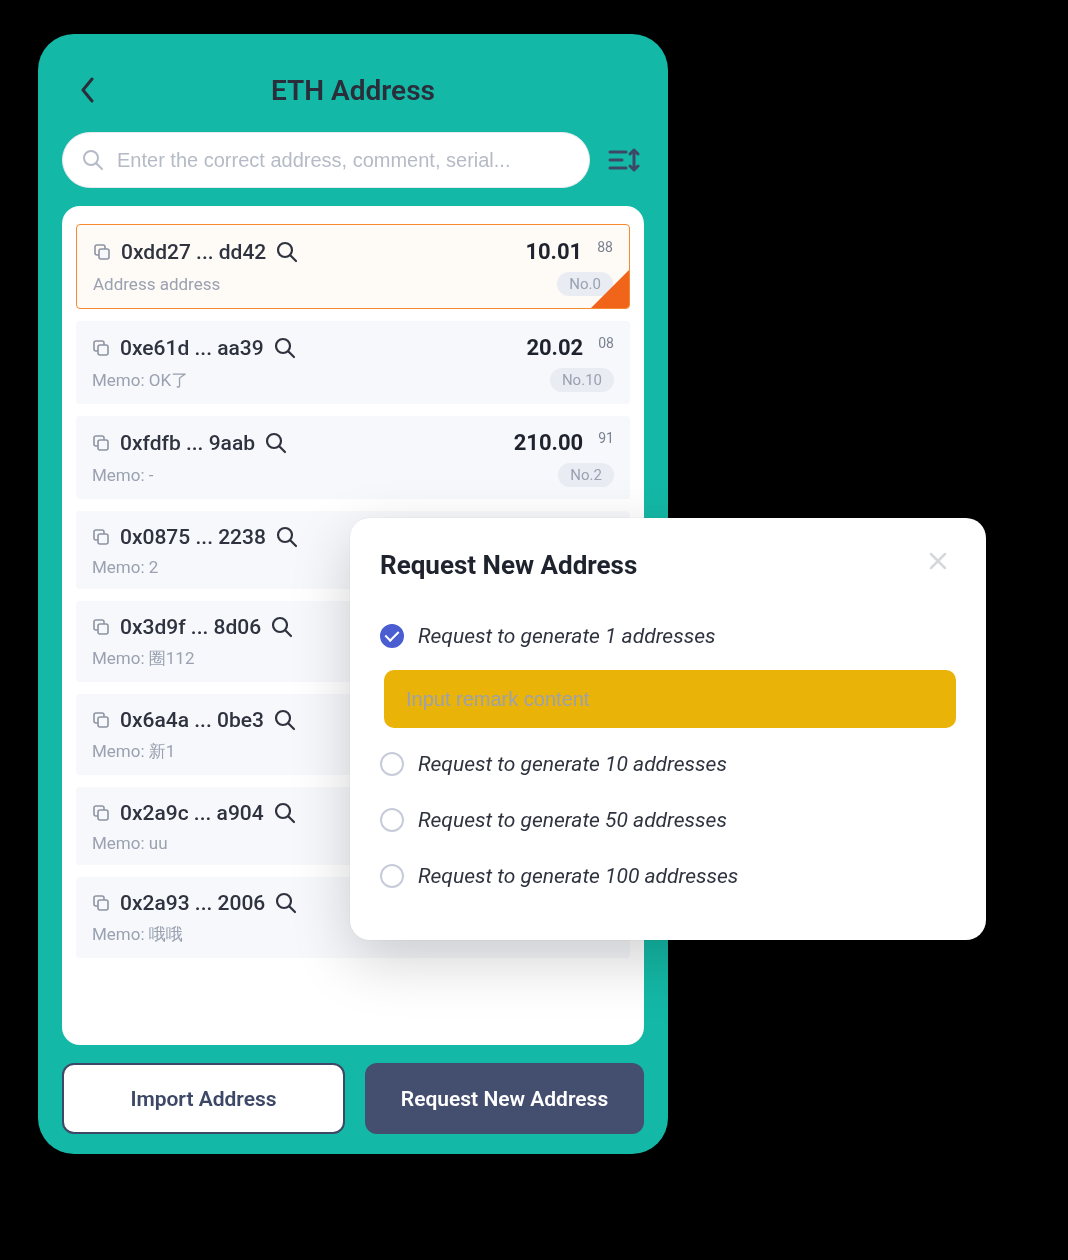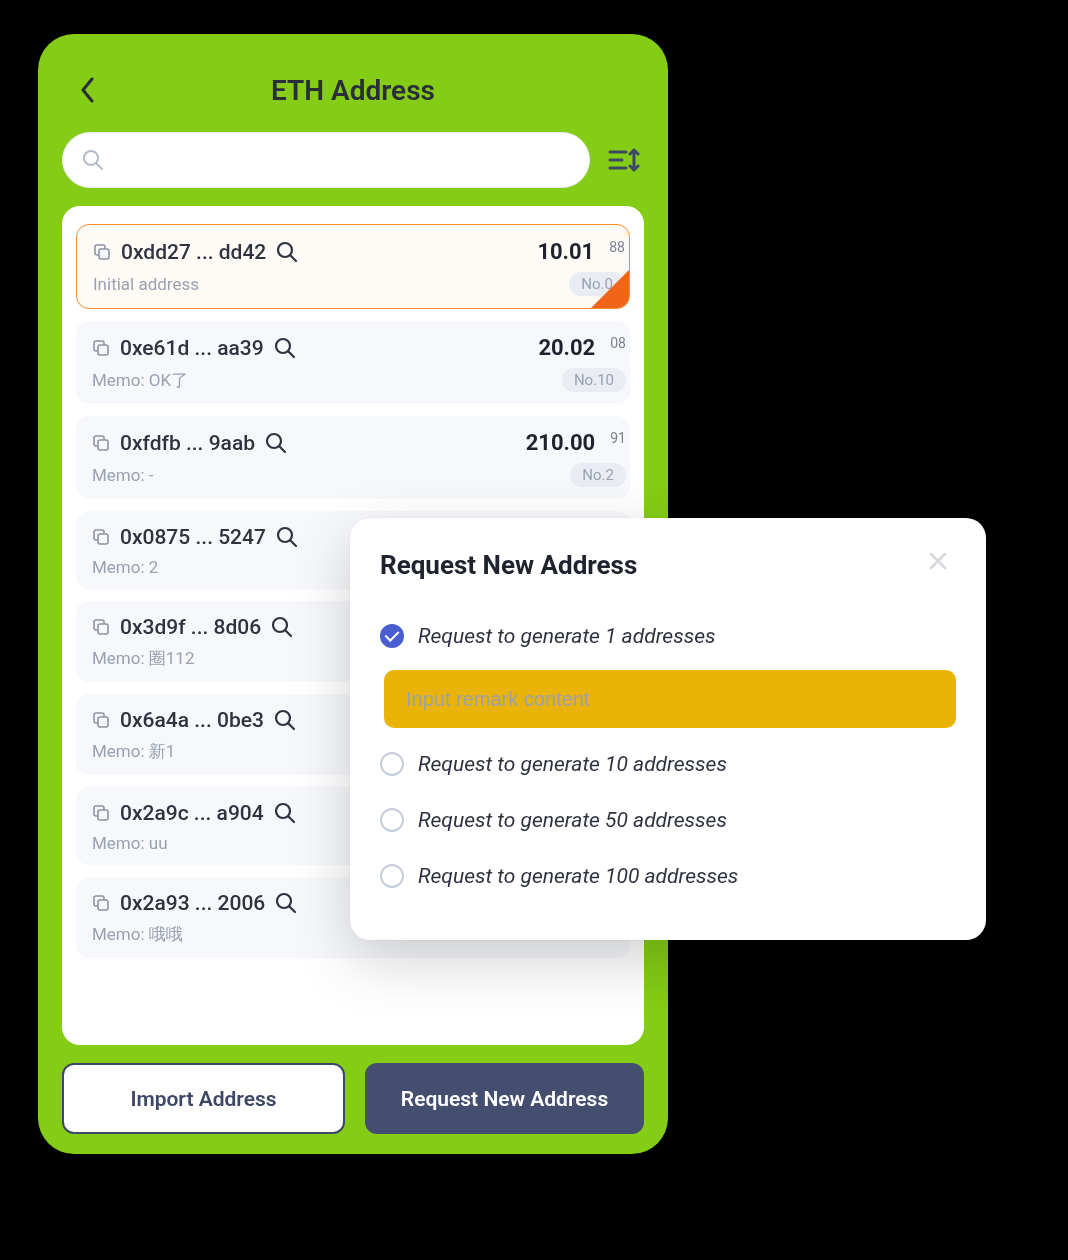--- a/index.html
+++ b/index.html
@@ -10,21 +10,21 @@
     height: 1260px;
     position: relative;
     overflow: hidden;
   }
   .phone-frame {
     position: absolute;
     left: 38px;
     top: 34px;
     width: 630px;
     height: 1120px;
-    background: #84cc16;
+    background: #14b8a6;
     border-radius: 36px;
     box-shadow: 0 0 0 1px rgba(0,0,0,0.04);
     padding: 24px 24px 20px 24px;
     display: flex;
     flex-direction: column;
   }
   .header {
     display: flex;
     align-items: center;
     justify-content: center;
@@ -88,22 +88,22 @@
     border-radius: 18px;
     padding: 18px 14px 10px 14px;
     flex: 1;
     overflow: hidden;
     display: flex;
     flex-direction: column;
     gap: 12px;
   }
   .addr-card {
     background: #f6f8fb;
-    border-radius: 13px;
-    padding: 14px 4px 12px 16px;
+    border-radius: 4px;
+    padding: 14px 16px 12px 16px;
     position: relative;
     overflow: hidden;
   }
   .addr-card.selected {
     background: #fefaf6;
     border: 1px solid #f58a2e;
   }
   .addr-card.selected::after {
     content: "";
     position: absolute;
@@ -272,20 +272,21 @@
     </div>
     <div class="page-title">ETH Address</div>
   </div>
 
   <div class="search-row">
     <div class="search-box">
       <svg width="24" height="24" viewBox="0 0 24 24">
           <circle cx="10" cy="10" r="7" stroke="#b5bbc6" stroke-width="2" fill="none"></circle>
           <line x1="15.5" y1="15.5" x2="21" y2="21" stroke="#b5bbc6" stroke-width="2" stroke-linecap="round"></line>
         </svg>
+      <input class="search-input" placeholder="Enter the correct address, comment, serial..." style="">
     </div>
     <div class="sort-btn">
       <svg width="32" height="28" viewBox="0 0 32 28">
         <line x1="2" y1="6" x2="18" y2="6" stroke="#3d4766" stroke-width="3" stroke-linecap="round"></line>
         <line x1="2" y1="14" x2="14" y2="14" stroke="#3d4766" stroke-width="3" stroke-linecap="round"></line>
         <line x1="2" y1="22" x2="18" y2="22" stroke="#3d4766" stroke-width="3" stroke-linecap="round"></line>
         <path d="M26 4 L26 24 M22 8 L26 4 L30 8 M22 20 L26 24 L30 20" stroke="#3d4766" stroke-width="3" fill="none" stroke-linecap="round" stroke-linejoin="round"></path>
       </svg>
     </div>
   </div>
@@ -307,21 +308,21 @@
                 <line x1="14.5" y1="14.5" x2="20" y2="20" stroke="#2f333f" stroke-width="2.2" stroke-linecap="round"></line>
               </svg>
             </span>
           </span>
           <span class="balance">
             <span>10.01</span>
             <span class="balance-sub">88</span>
           </span>
         </div>
         <div class="addr-row2">
-          <span class="memo">Initial address</span>
+          <span class="memo">Address address</span>
           <span class="no-badge">No.0</span>
         </div>
       </div>
       <div class="addr-card">
         <div class="addr-row1">
           <span>
             <svg width="18" height="18" viewBox="0 0 18 18">
               <rect x="2" y="2" width="10" height="10" rx="2" stroke="#8d94a3" stroke-width="1.6" fill="none"></rect>
               <rect x="6" y="6" width="10" height="10" rx="2" stroke="#8d94a3" stroke-width="1.6" fill="#f6f8fb"></rect>
             </svg>
@@ -374,21 +375,21 @@
       </div>
       <div class="addr-card">
         <div class="addr-row1">
           <span>
             <svg width="18" height="18" viewBox="0 0 18 18">
               <rect x="2" y="2" width="10" height="10" rx="2" stroke="#8d94a3" stroke-width="1.6" fill="none"></rect>
               <rect x="6" y="6" width="10" height="10" rx="2" stroke="#8d94a3" stroke-width="1.6" fill="#f6f8fb"></rect>
             </svg>
           </span>
           <span class="addr-text">
-            <span>0x0875 ... 5247</span>
+            <span>0x0875 ... 2238</span>
             <span>
               <svg width="22" height="22" viewBox="0 0 22 22">
                 <circle cx="9" cy="9" r="7" stroke="#2f333f" stroke-width="2.2" fill="none"></circle>
                 <line x1="14.5" y1="14.5" x2="20" y2="20" stroke="#2f333f" stroke-width="2.2" stroke-linecap="round"></line>
               </svg>
             </span>
           </span>
         </div>
         <div class="addr-row2">
           <span class="memo">Memo: 2</span>

